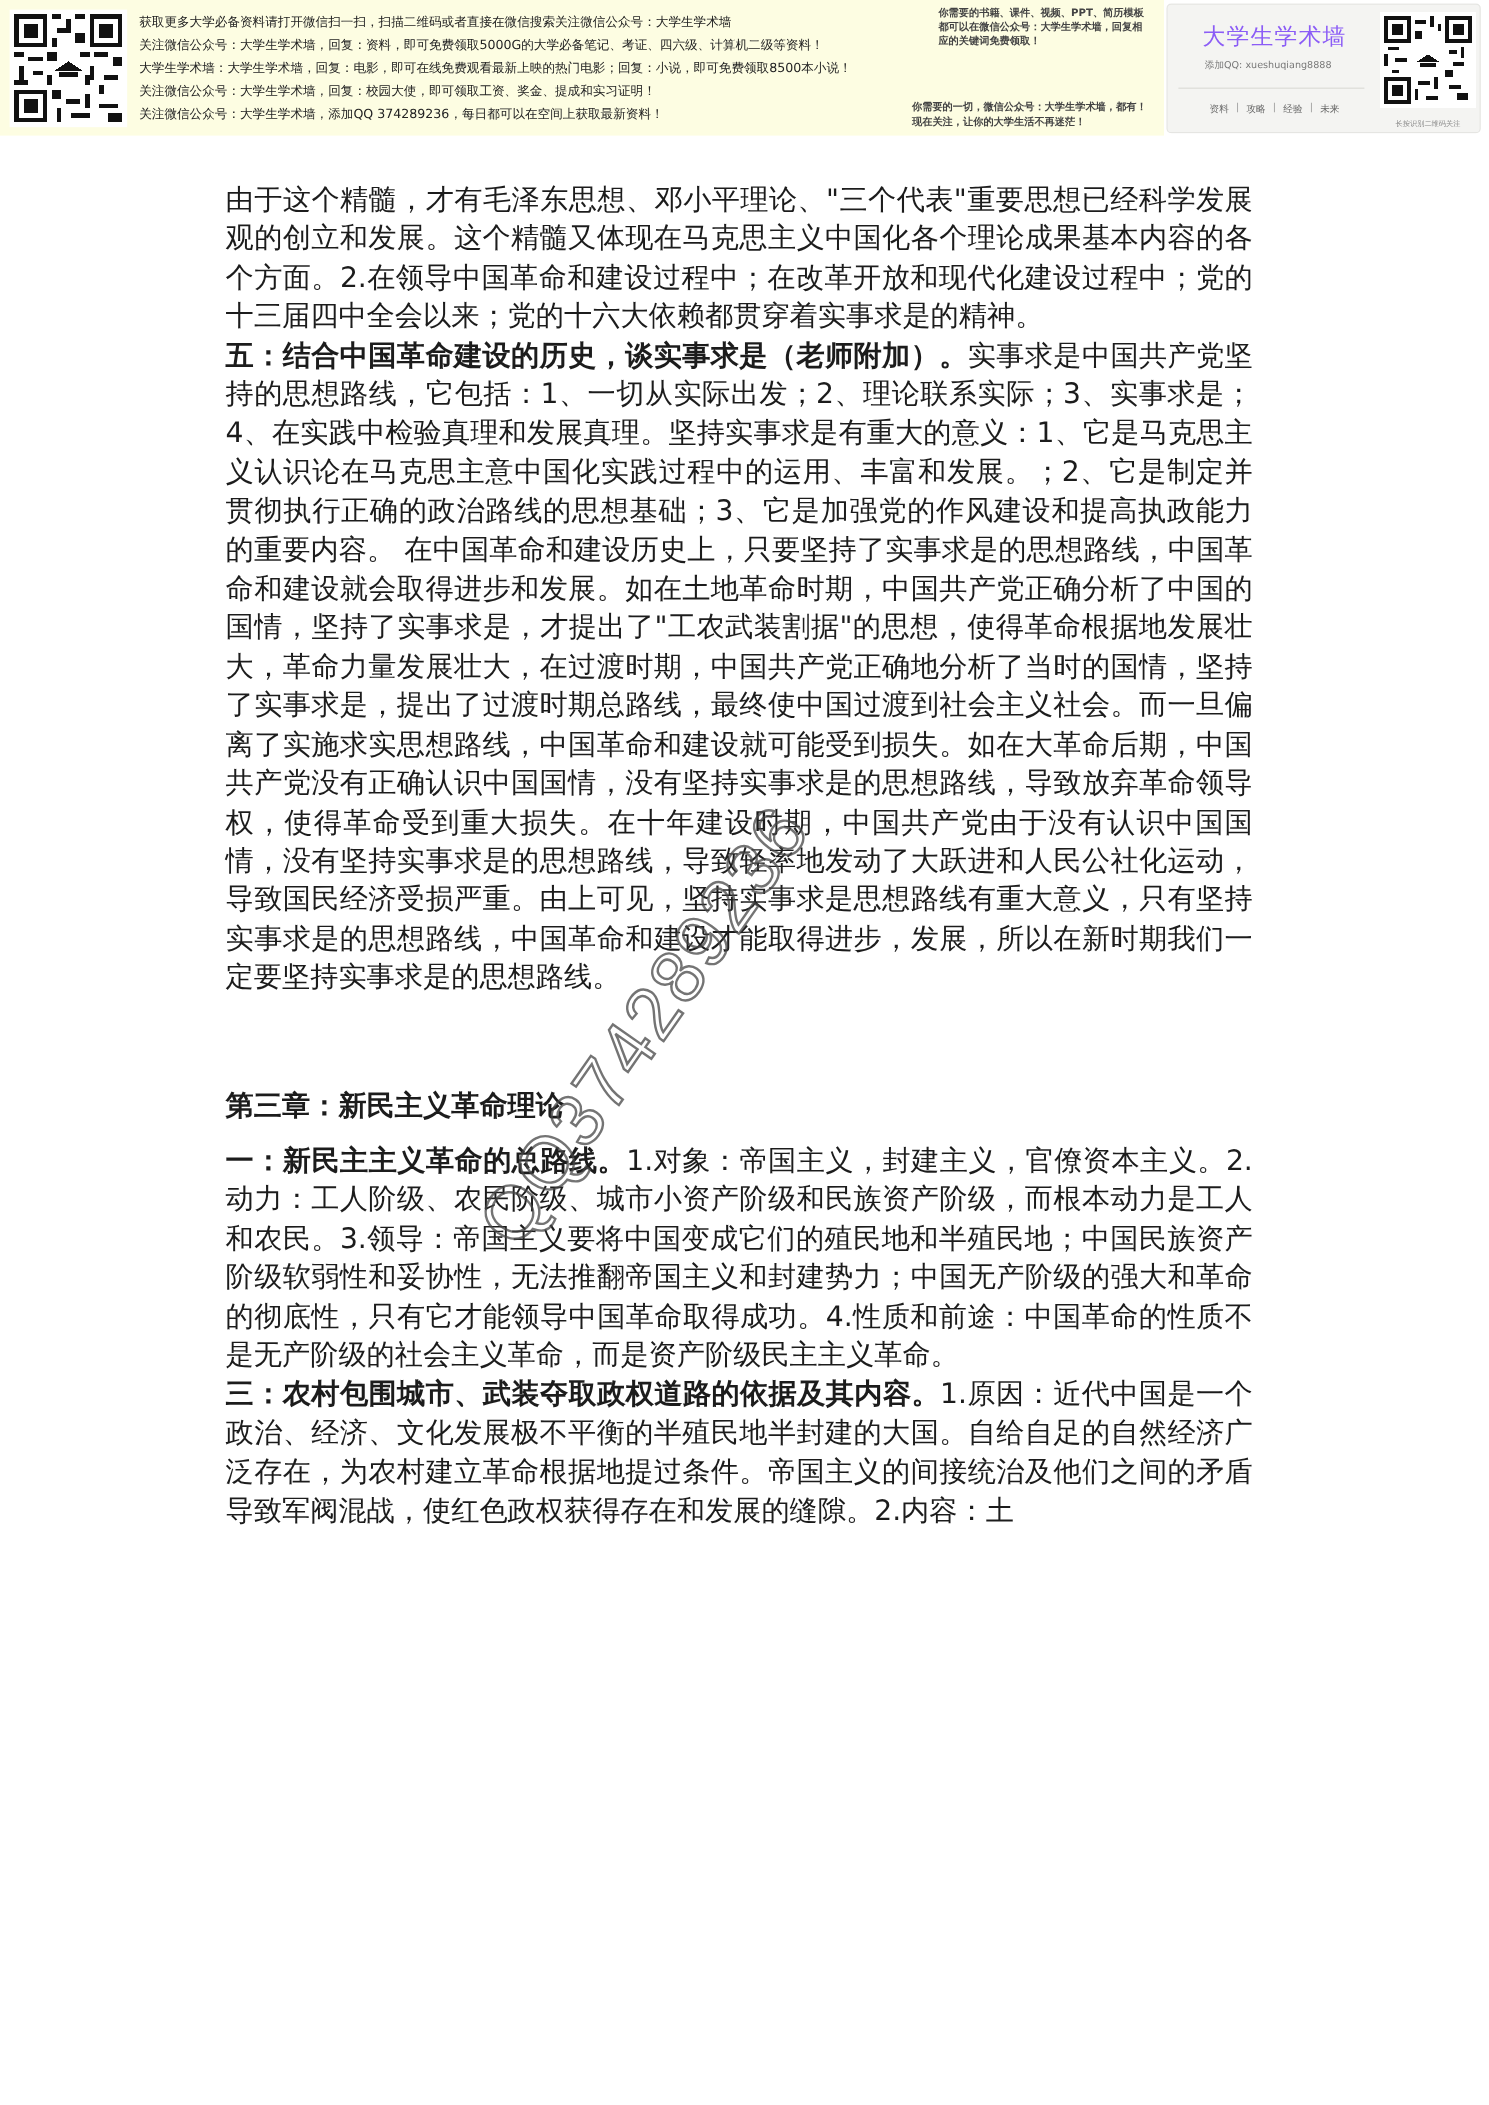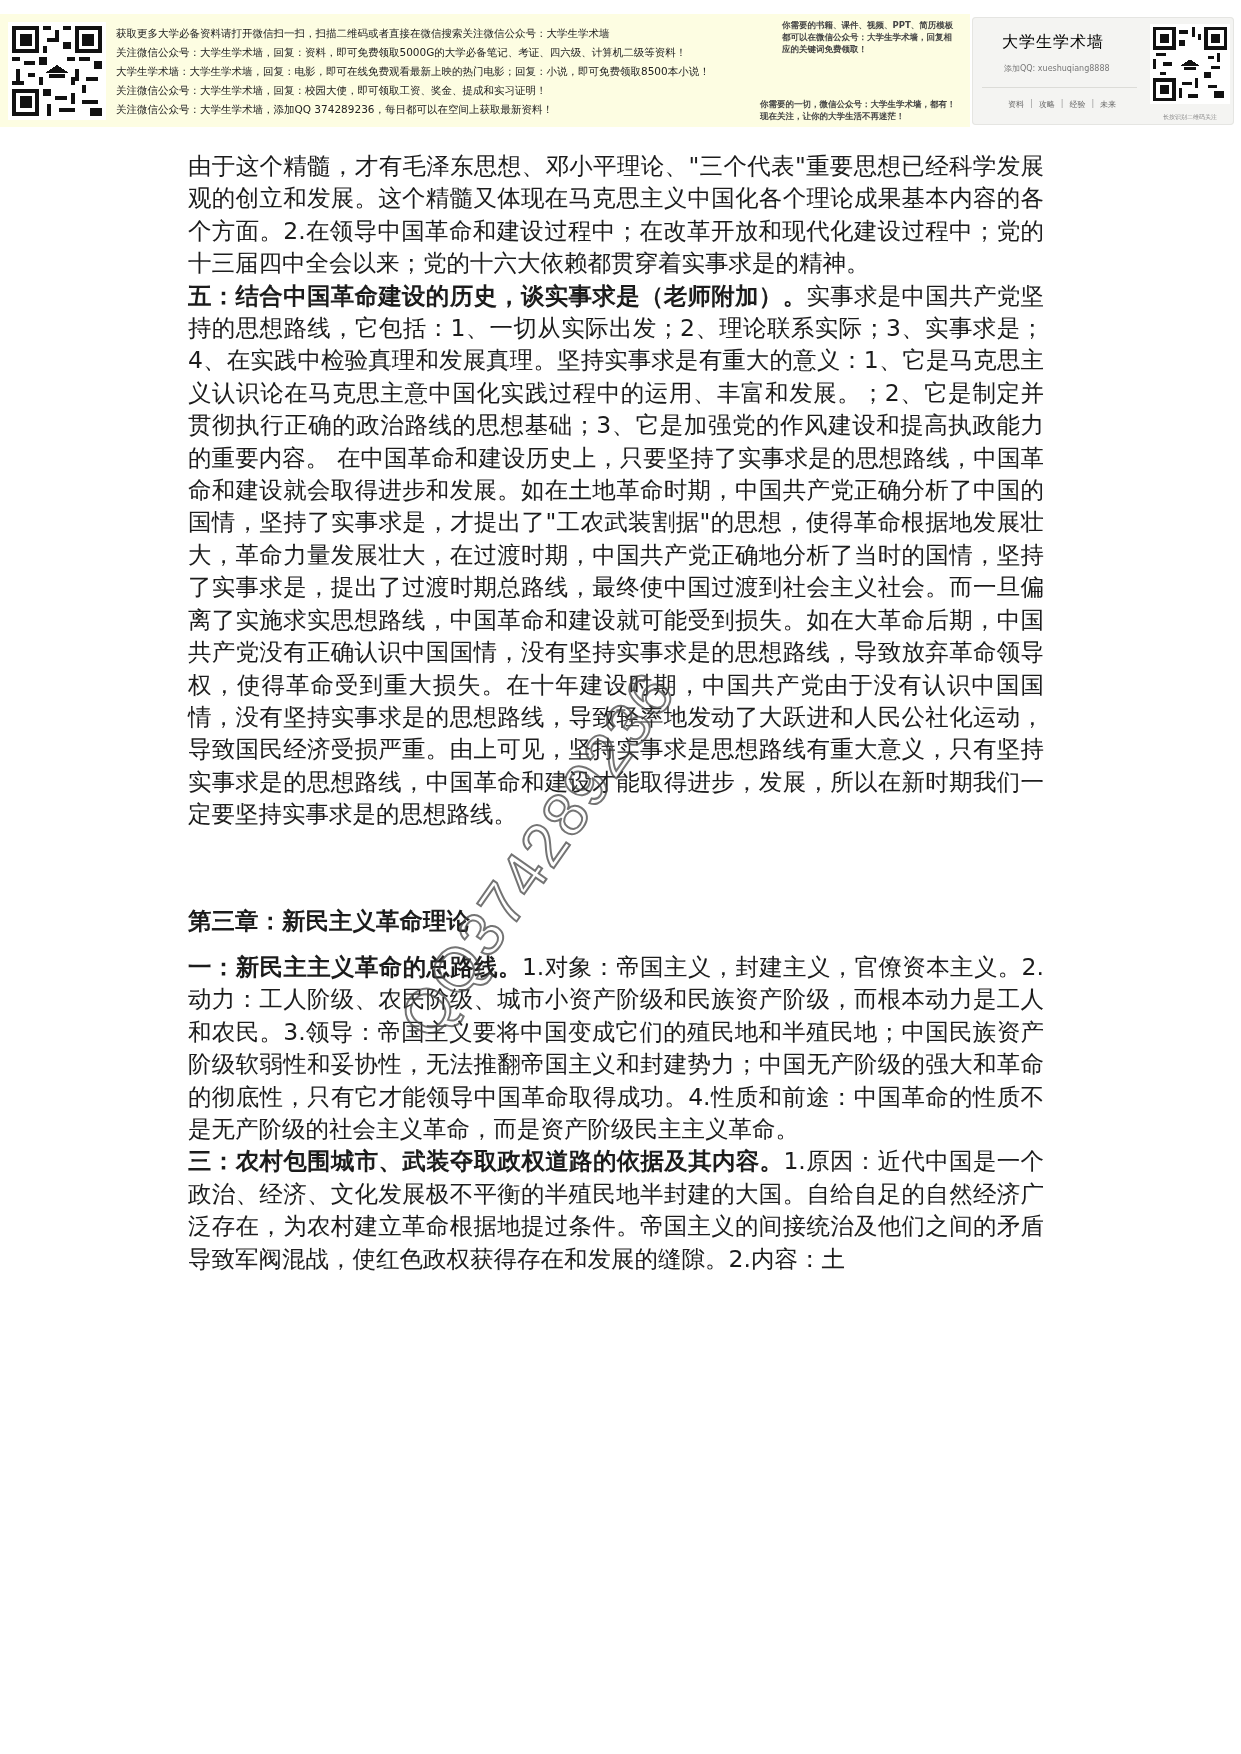--- a/index.html
+++ b/index.html
@@ -1,31 +1,31 @@
 <!DOCTYPE html>
 <html><head>
 <meta charset="utf-8">
 <style>
   html, body { margin: 0; padding: 0; background: #ffffff; }
   body { width: 1241px; height: 1754px; position: relative; overflow: hidden;
          font-family: "DejaVu Sans", "Liberation Sans", sans-serif; color: #1a1a1a; }
 
   
-  .banner { position: absolute; left: 0; top: 14px; width: 1016px; height: 113px; background: #ffffff; }
+  .banner { position: absolute; left: 0; top: 0; width: 1016px; height: 113px; background: #ffffff; }
   .banner-left { position: absolute; left: 0; top: 0; width: 970px; height: 113px; background: #fdfde2; }
   .qr { position: absolute; background: #fff; }
   .qr svg { display: block; }
   .qr-left { left: 8px; top: 8px; width: 98px; height: 98px; }
   .promo-lines { position: absolute; left: 116px; top: 10px; font-size: 10.5px; line-height: 19px; color: #222; white-space: nowrap; }
   .promo-line { display: block; }
   .side-note { position: absolute; font-size: 8.5px; line-height: 12px; color: #444; white-space: nowrap; font-weight: bold; }
   .side-note-top { left: 782px; top: 5px; }
   .side-note-bottom { left: 760px; top: 84px; }
   .card { position: absolute; left: 972px; top: 3px; width: 262px; height: 108px; background: #f4f4f2; border-radius: 4px; box-shadow: inset 0 0 0 1px #e5e5e2; }
-  .card-title { position: absolute; left: 30px; top: 15px; font-size: 16px; color: #000000; letter-spacing: 1px; }
+  .card-title { position: absolute; left: 30px; top: 15px; font-size: 19px; color: #8b5cf6; letter-spacing: 1px; }
   .card-id { position: absolute; left: 32px; top: 46px; font-size: 8px; color: #777; }
   .card-divider { position: absolute; left: 10px; top: 70px; width: 155px; height: 1px; background: #dcdcd8; }
   .card-links { position: absolute; left: 36px; top: 82px; font-size: 8px; color: #666; display: flex; gap: 6px; justify-content: flex-end; }
   .card-links .sep { color: #999; }
   .qr-right { left: 178px; top: 7px; width: 80px; height: 80px; }
   .card-qr-caption { position: absolute; left: 178px; top: 96px; font-size: 6px; color: #888; width: 80px; text-align: center; }
 
   
   .page { position: absolute; left: 188px; top: 150px; width: 856px; font-size: 23.5px; line-height: 32.4px; color: #1c1c1c; }
   .para { margin: 0; text-align: justify; }

